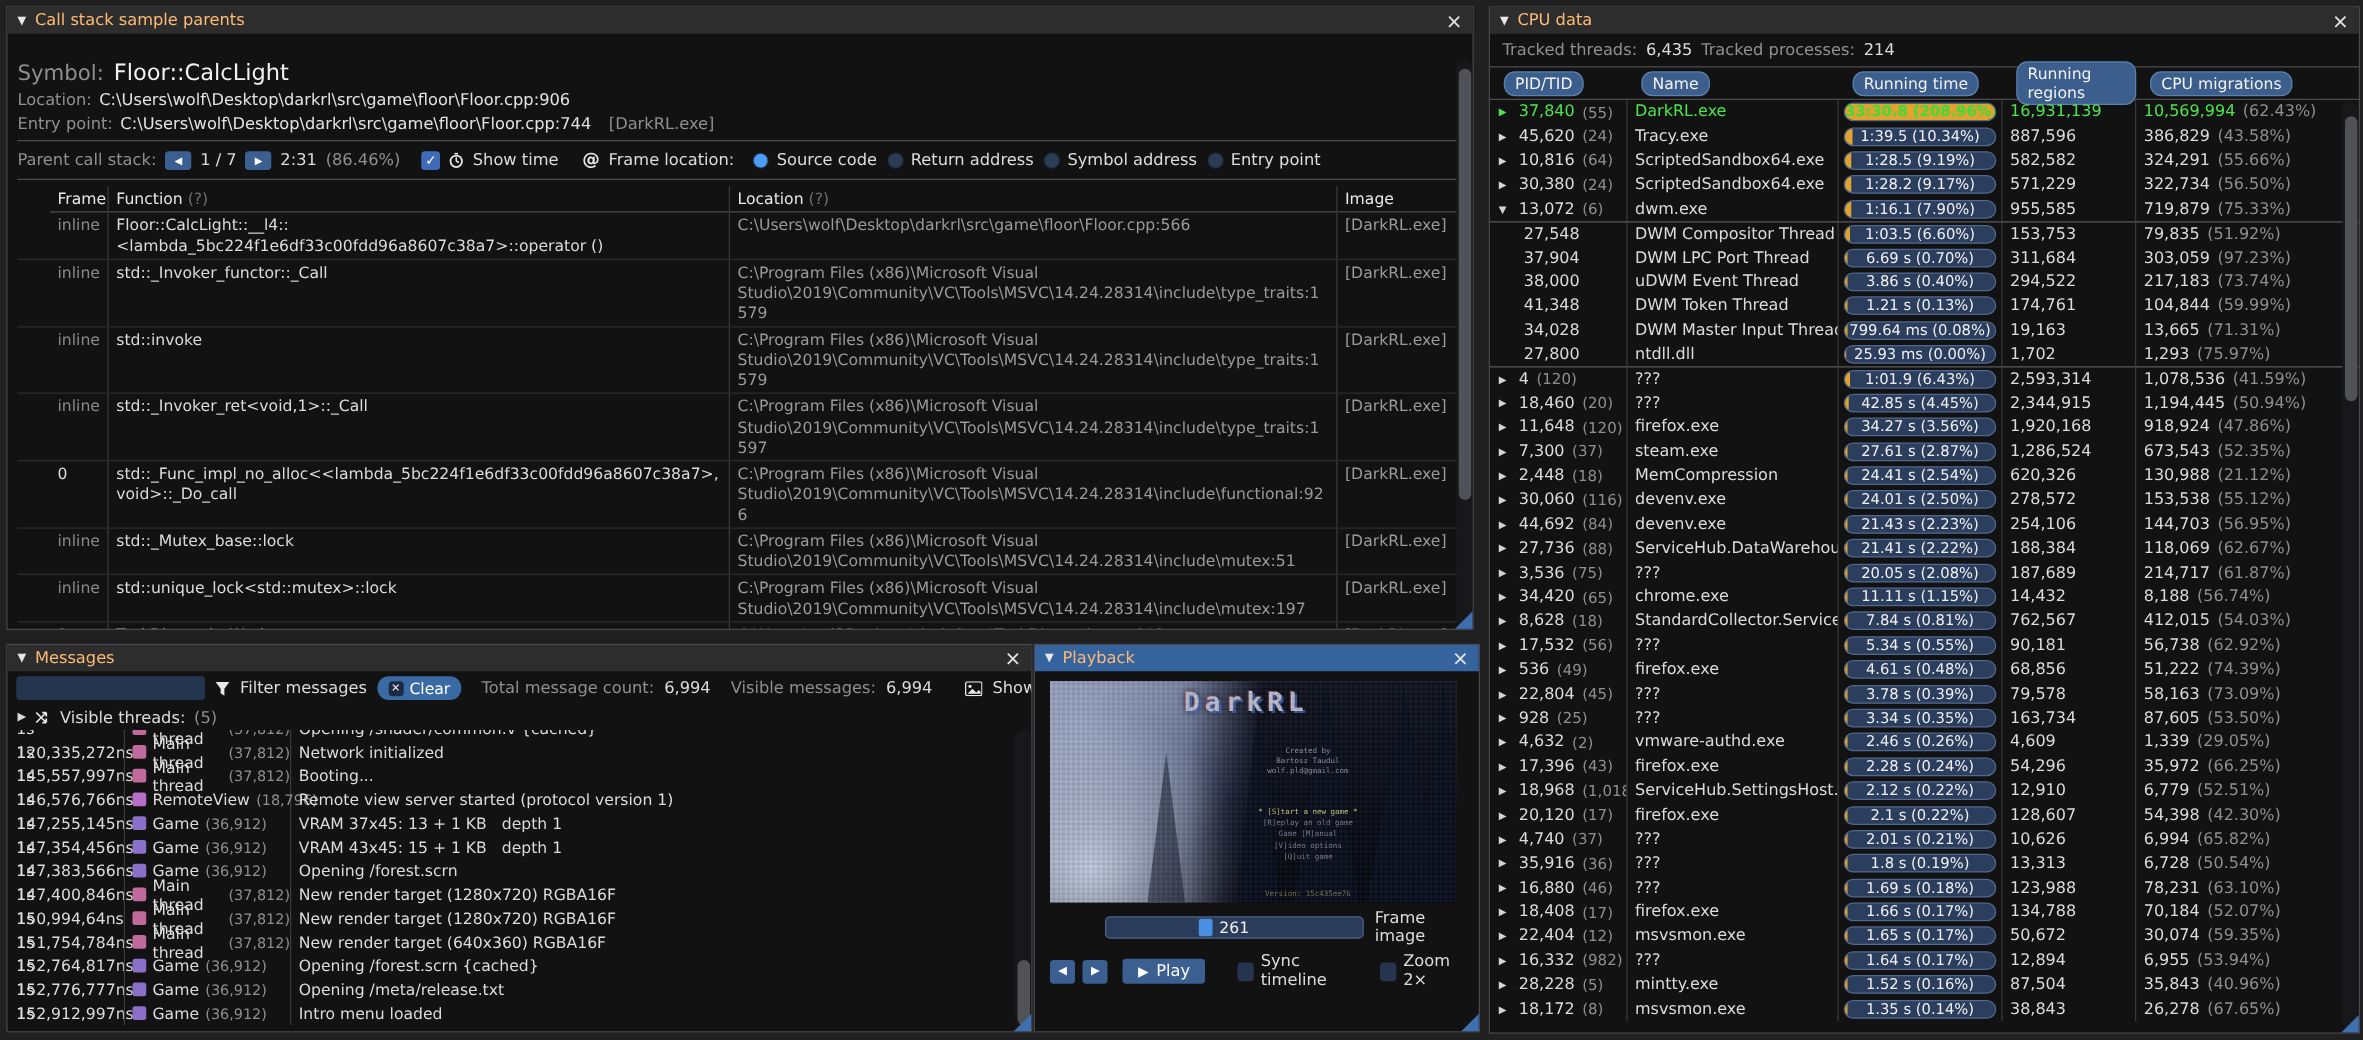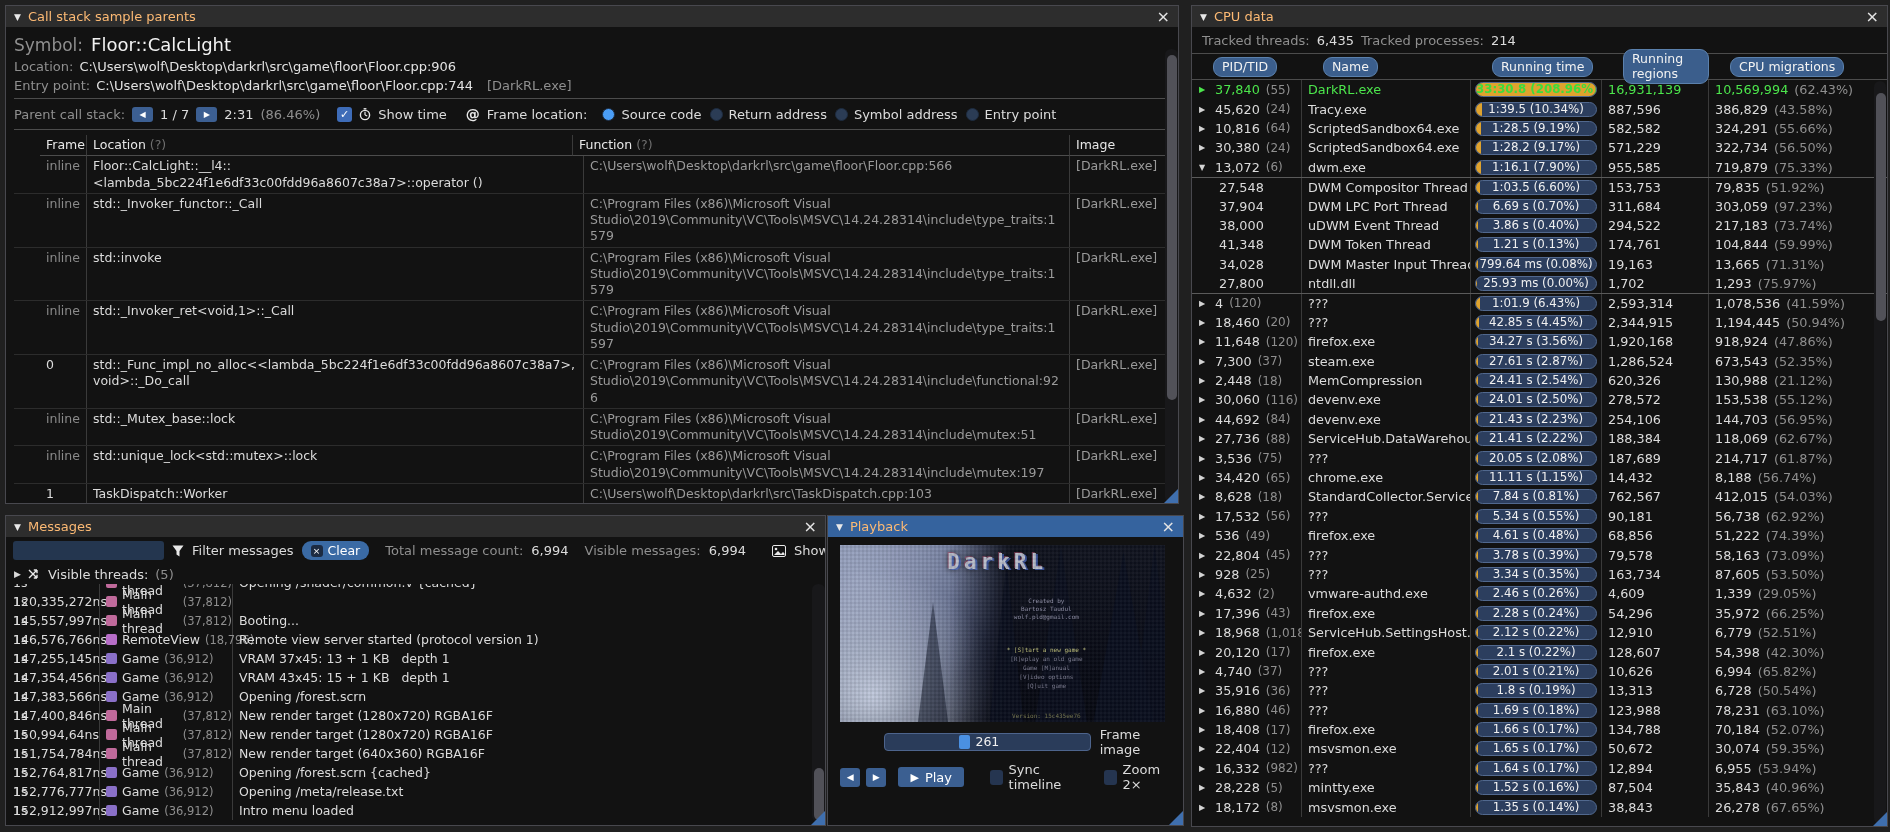--- a/index.html
+++ b/index.html
@@ -15,21 +15,21 @@
   .tb-close { margin-left:auto; color:#e4e4e4; font-size:16px; line-height:14px; cursor:default; }
   .grip { position:absolute; right:0; bottom:0; width:0; height:0; border-style:solid;
     border-width:0 0 14px 14px; border-color:transparent transparent #3f6fae transparent; }
 
   .gray { color:#8f8f8f; } .dim { color:#6f6f6f; }
   .hsep { height:1px; background:#4c4c4c; margin:5px 0; }
 
   
   #panel-callstack { left:5px; top:5px; width:1174px; height:499px; }
   .cs-body { padding:5px 8px 0 8px; position:relative; height:476px; overflow:hidden; }
-  .sym-row { margin-top:2px; font-size:17px; }
+  .sym-row { margin-top:16px; font-size:17px; }
   .sym-row .val { color:#f2f2f2; font-size:18px; margin-left:8px; }
   .loc-row { margin-top:4px; }
   .loc-row .val { margin-left:6px; color:#e2e2e2; }
   .loc-row .mod { margin-left:14px; }
   .pcs-row { display:flex; align-items:center; gap:7px; height:20px; white-space:nowrap; }
   .navbtn { width:21px; height:15px; background:#3c5f92; border-radius:3px; display:inline-flex;
     align-items:center; justify-content:center; color:#fff; font-size:8px; }
   .checkbox { width:15px; height:15px; border-radius:3px; background:#3e6cb8; color:#fff;
     font-size:11px; font-weight:bold; display:inline-flex; align-items:center; justify-content:center; }
   .checkbox.off { background:#253550; }
@@ -112,21 +112,21 @@
     align-items:center; justify-content:center; color:#fff; font-size:9px; }
   .btn-play { height:20px; background:#3b5f91; border-radius:3px; display:inline-flex; align-items:center;
     justify-content:center; gap:6px; color:#fff; padding:0 12px; font-size:13px; }
   .pb-check { display:inline-flex; align-items:center; gap:6px; }
 
   
   #panel-cpu { left:1191px; top:5px; width:697px; height:822px; }
   .cpu-stats { display:flex; align-items:center; gap:7px; padding:5px 10px; height:26px; }
   .cpu-sep { height:1px; background:#4c4c4c; }
   .cpu-hdr { display:flex; align-items:center; height:26px; border-bottom:1px solid #4c4c4c; }
-  .cpu-hdr .hc { flex:none; padding-left:21px; }
+  .cpu-hdr .hc { flex:none; padding-left:11px; }
   .sort-pill { display:inline-block; background:#3b5e8c; border:1px solid #5b81ad; border-radius:9px;
     padding:1px 8px 2px 8px; font-size:12.5px; color:#f2f2f2; }
   .c-pid { width:110px; } .c-name { width:169px; } .c-time { width:131px; } .c-reg { width:107px; } .c-mig { width:165px; }
   .cpu-rows { position:relative; }
   .cpu-row { display:flex; align-items:center; height:19.4px; font-size:12.8px; white-space:nowrap; }
   .cpu-row.sep-before { border-top:1px solid #5a5a5a; }
   .cpu-row .cell { flex:none; overflow:hidden; border-right:1px solid #3a3a3a; height:100%; display:flex; align-items:center; }
   .cell.c-pid { padding-left:7px; gap:6px; }
   .cell.c-name { padding-left:6px; }
   .cell.c-time { padding:0 4px; }
@@ -203,22 +203,22 @@
             <span class="radio-opt">
               <span class="radio"></span>
               <span>Entry point</span>
             </span>
           </span>
       </div>
       <div class="hsep"></div>
       <div class="cs-table">
         <div class="cs-hdr">
           <div class="cs-c cs-frame">Frame</div>
+          <div class="cs-c cs-fn"><span>Function</span> <span class="dim">(?)</span></div>
           <div class="cs-c cs-loc"><span style="color:#e8e8e8">Location</span> <span class="dim">(?)</span></div>
-          <div class="cs-c cs-fn"><span>Function</span> <span class="dim">(?)</span></div>
           <div class="cs-c cs-img">Image</div>
         </div>
         <div id="cs-rows">
             <div class="cs-row">
               <div class="cs-c cs-frame">inline</div>
               <div class="cs-c cs-fn">Floor::CalcLight::__l4::&lt;lambda_5bc224f1e6df33c00fdd96a8607c38a7&gt;::operator ()</div>
               <div class="cs-c cs-loc">C:\Users\wolf\Desktop\darkrl\src\game\floor\Floor.cpp:566</div>
               <div class="cs-c cs-img">[DarkRL.exe]</div>
             </div>
             <div class="cs-row">
@@ -326,20 +326,21 @@
             </div>
             <div class="m-text">Opening /shader/common.v {cached}</div>
           </div>
           <div class="msg-row">
             <div class="m-time">1s 145,557,997ns</div>
             <div class="m-thread">
               <span class="m-swatch" style="background: rgb(192, 106, 155);"></span>
               <span>Main thread</span>
               <span class="m-tid">(37,812)</span>
             </div>
+            <div class="m-text">Network initialized</div>
           </div>
           <div class="msg-row">
             <div class="m-time">1s 146,576,766ns</div>
             <div class="m-thread">
               <span class="m-swatch" style="background: rgb(192, 106, 155);"></span>
               <span>Main thread</span>
               <span class="m-tid">(37,812)</span>
             </div>
             <div class="m-text">Booting...</div>
           </div>

